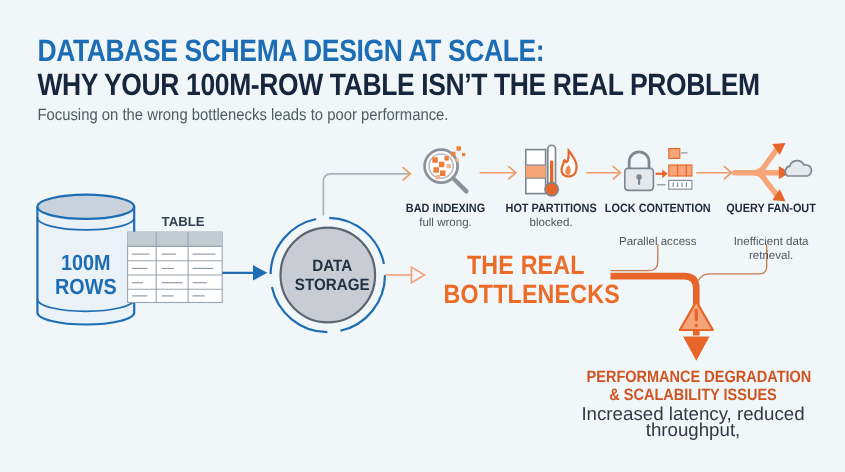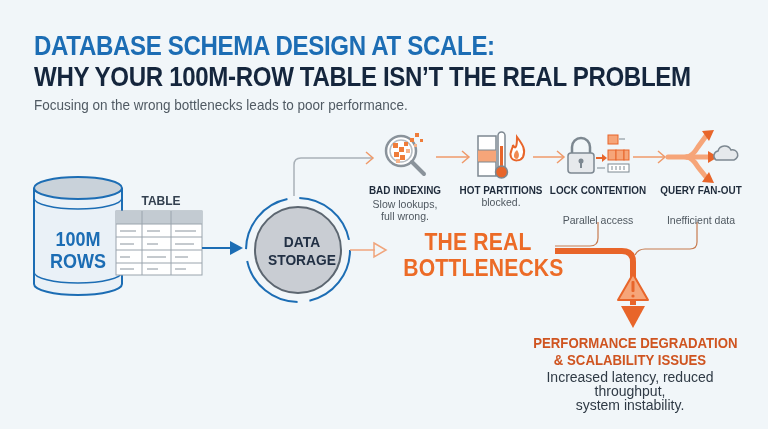--- a/index.html
+++ b/index.html
@@ -27,21 +27,21 @@
     font-size: 15px; color: #505a63;
     transform: scaleX(0.9); transform-origin: left top; white-space: nowrap;
   }
   svg.diagram { position: absolute; left: 0; top: 0; }
   .db-label {
     left: 33px; top: 228px; width: 90px; text-align: center;
     font-size: 20px; font-weight: bold; color: #1c6db4; line-height: 22px;
     transform: scaleX(0.9);
   }
   .table-label {
-    left: 136px; top: 194px; width: 50px; text-align: center;
+    left: 136px; top: 194px; width: 50px; text-align: right;
     font-size: 12px; font-weight: bold; color: #344150;
   }
   .storage-label {
     left: 252px; top: 233px; width: 100px; text-align: center;
     font-size: 15px; font-weight: bold; color: #223044; line-height: 18px;
     transform: scaleX(0.92);
   }
   .step-title {
     font-size: 11px; font-weight: bold; color: #1e2a3a; white-space: nowrap;
     text-align: center; width: 120px;
@@ -56,21 +56,21 @@
     font-size: 24px; font-weight: bold; color: #ec6b27; line-height: 26px;
     transform: scaleX(0.88); letter-spacing: 0.2px;
   }
   .perf {
     left: 520px; top: 334px; width: 220px; text-align: center;
     font-size: 15px; font-weight: bold; color: #cf5420; line-height: 17px;
     transform: scaleX(0.88); white-space: nowrap;
   }
   .perf-desc {
     left: 510px; top: 370px; width: 240px; text-align: center;
-    font-size: 14px; color: #2f3a45; line-height: 14px;
+    font-size: 17px; color: #2f3a45; line-height: 14px;
   }
 </style>
 </head>
 <body>
 
 <div class="abs title1">DATABASE SCHEMA DESIGN AT SCALE:</div>
 <div class="abs title2">WHY YOUR 100M-ROW TABLE ISN’T THE REAL PROBLEM</div>
 <div class="abs subtitle">Focusing on the wrong bottlenecks leads to poor performance.</div>
 
 <svg class="diagram" width="768" height="429" viewBox="0 0 768 429">
@@ -218,41 +218,40 @@
 </div>
 <div class="abs table-label">TABLE</div>
 
 <div class="abs storage-label">
   <div>DATA</div>
   <div>STORAGE</div>
 </div>
 
 <div class="abs" style="left:345px; top:184px;">
   <div class="step-title">BAD INDEXING</div>
-  <div class="step-desc" style="margin-top:2px">Slow lookups,</div>
   <div class="step-desc">full wrong.</div>
 </div>
 <div class="abs" style="left:441px; top:184px;">
   <div class="step-title">HOT PARTITIONS</div>
   <div class="step-desc">blocked.</div>
 </div>
 <div class="abs" style="left:538px; top:184px;">
   <div class="step-title">LOCK CONTENTION</div>
   <div class="step-desc" style="margin-top:18px">Parallel access</div>
 </div>
 <div class="abs" style="left:641px; top:184px;">
   <div class="step-title">QUERY FAN-OUT</div>
   <div class="step-desc" style="margin-top:18px">Inefficient data</div>
+  <div class="step-desc">retrieval.</div>
 </div>
 
 <div class="abs real">
   <div>THE REAL</div>
   <div>BOTTLENECKS</div>
 </div>
 
 <div class="abs perf">
   <div>PERFORMANCE DEGRADATION</div>
   <div>&amp; SCALABILITY ISSUES</div>
 </div>
 <div class="abs perf-desc">
   <div>Increased latency, reduced throughput,</div>
-  <div>system instability.</div>
 </div>
 
 </body></html>

